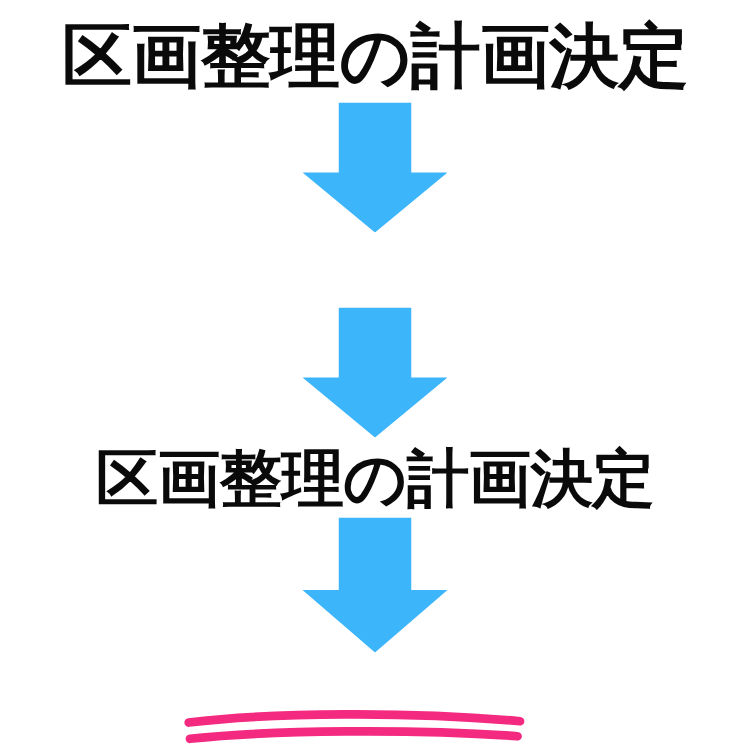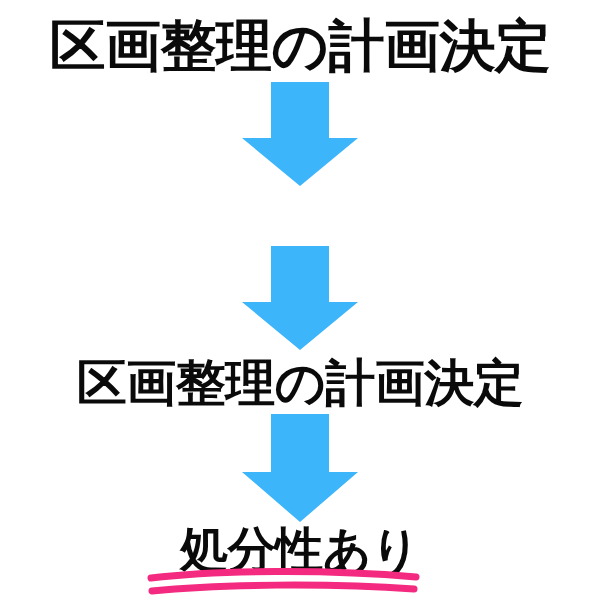--- a/index.html
+++ b/index.html
@@ -70,21 +70,20 @@
   </div>
 
   <div class="step-text s2">区画整理の計画決定</div>
 
   <div class="arrow a2" style="top:414px;">
     <svg width="116" height="108" viewBox="0 0 116 108" aria-hidden="true">
       <polygon points="29,0 87,0 87,58 116,58 58,108 0,58 29,58" fill="#3db5fb"></polygon>
     </svg>
   </div>
 
-  <div class="step-text s3">処分性あり</div>
 
   <div class="underline-group">
     <svg width="272" height="32" viewBox="0 0 272 32" aria-hidden="true">
       <path d="M3,12 C70,4 180,3 268,11" stroke="#f42a80" stroke-width="7" stroke-linecap="round" fill="none"></path>
       <path d="M4,25 C72,18 182,17 266,23" stroke="#f42a80" stroke-width="7" stroke-linecap="round" fill="none"></path>
     </svg>
   </div>
 
 </div>
 

